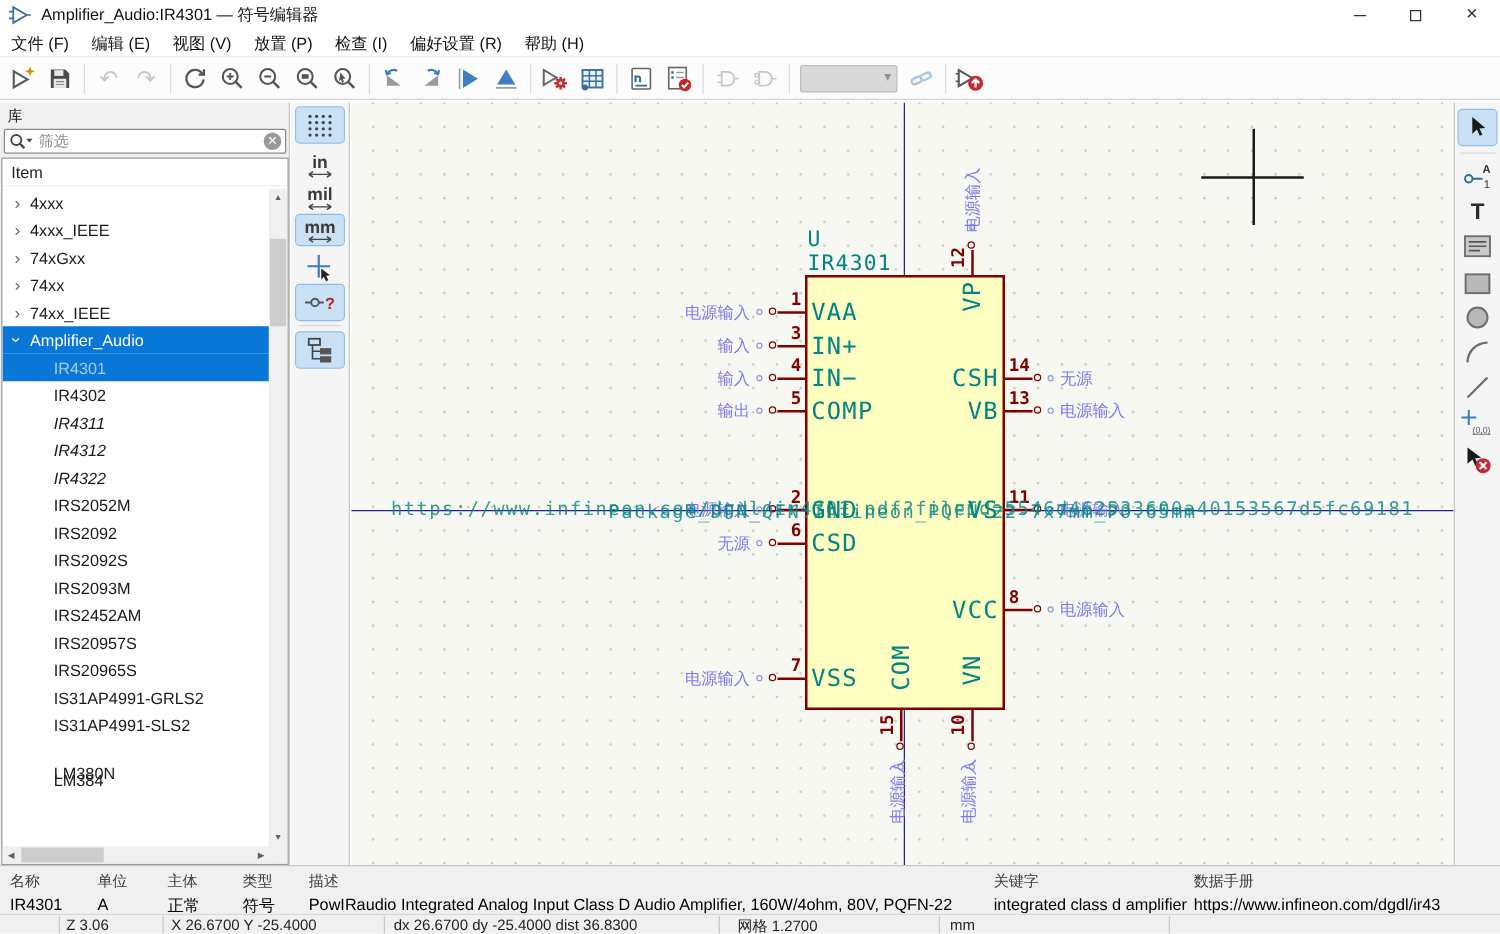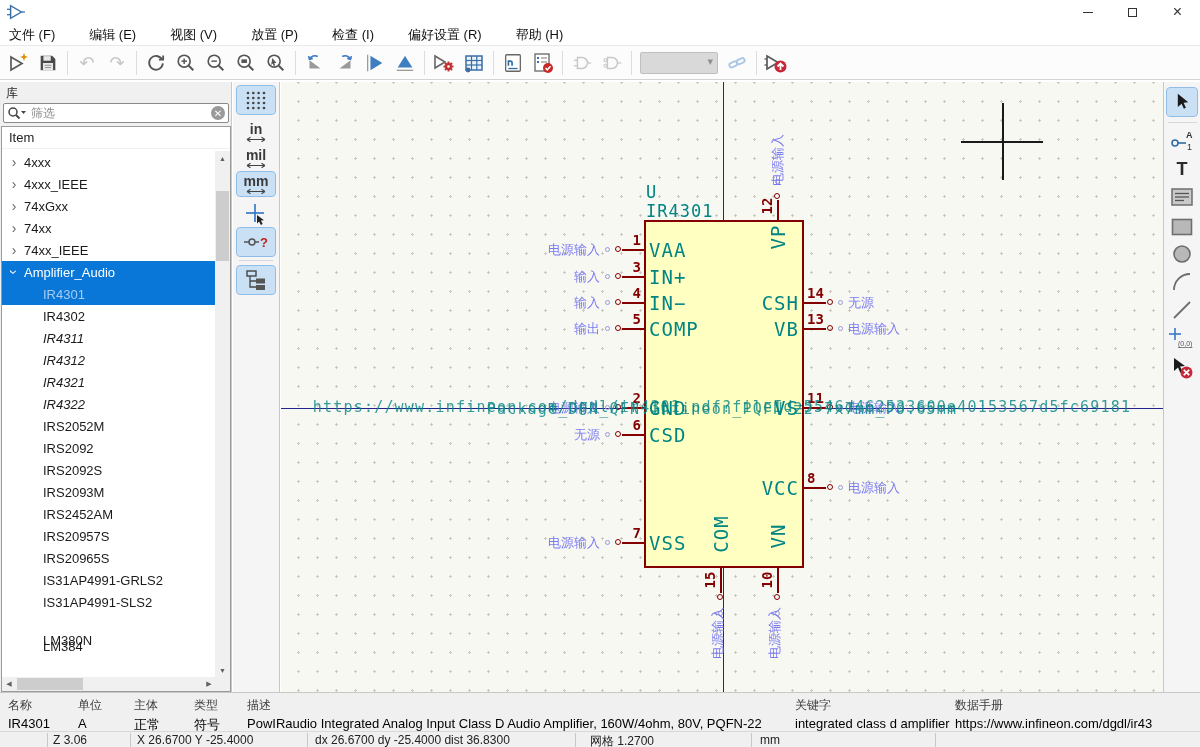--- a/index.html
+++ b/index.html
@@ -19,21 +19,21 @@
   
   .titlebar{position:absolute;left:0;top:0;width:1200px;height:24px;background:#FFF;display:flex;align-items:center;}
   .titlebar .appicon{margin-left:7px;width:18px;height:18px;}
   .titlebar .title{margin-left:8px;font-size:13px;color:#111;}
   .winbtns{position:absolute;right:0;top:0;height:24px;display:flex;}
   .winbtn{width:45px;height:24px;display:flex;align-items:center;justify-content:center;color:#333;font-size:13px;}
   .winbtn .minbar{width:10px;height:1px;background:#333;}
   .winbtn .maxbox{width:9px;height:9px;border:1px solid #333;}
 
   
-  .menubar{position:absolute;left:0;top:24px;width:1200px;height:22px;background:#FFF;display:flex;align-items:center;border-bottom:1px solid #E8E8E8;gap:16px;}
+  .menubar{position:absolute;left:0;top:24px;width:1200px;height:22px;background:#FFF;display:flex;align-items:center;border-bottom:1px solid #E8E8E8;}
   .menuitem{padding:0 9px;font-size:13px;color:#111;height:22px;display:flex;align-items:center;}
 
   
   .toolbar{position:absolute;left:0;top:46px;width:1200px;height:34px;background:#FCFCFC;border-bottom:1px solid #D4D4D4;display:flex;align-items:center;padding-left:3px;}
   .tb{width:30px;height:28px;display:flex;align-items:center;justify-content:center;border-radius:3px;flex:none;}
   .tbsep{width:1px;height:24px;background:#DCDCDC;margin:0 4px;flex:none;}
   .tbchar{font-size:18px;color:#555;line-height:1;}
   .tbchar.dis{color:#C6C6C6;}
   .combo{width:78px;height:22px;background:#D9D9D9;border:1px solid #BFBFBF;border-radius:2px;position:relative;margin:0 4px;}
   .combo .caret{position:absolute;right:4px;top:2px;font-size:11px;color:#909090;}
@@ -122,20 +122,21 @@
 </head>
 <body>
 
 <div class="titlebar">
   <svg class="appicon" viewBox="0 0 20 20">
     <path d="M4 3v14l12-7z" fill="none" stroke="#3A6EA5" stroke-width="1.6"></path>
     <line x1="0" y1="7" x2="4" y2="7" stroke="#3A6EA5" stroke-width="1.4"></line>
     <line x1="0" y1="13" x2="4" y2="13" stroke="#3A6EA5" stroke-width="1.4"></line>
     <line x1="16" y1="10" x2="20" y2="10" stroke="#3A6EA5" stroke-width="1.4"></line>
   </svg>
+  <span class="title">Amplifier_Audio:IR4301 — 符号编辑器</span>
   <div class="winbtns">
     <div class="winbtn">
         <span class="minbar"></span>
       </div>
     <div class="winbtn">
         <span class="maxbox"></span>
       </div>
     <div class="winbtn" style="font-size:16px;">×</div>
   </div>
 </div>
@@ -367,24 +368,20 @@
           <span class="expander"></span>
           <span class="tree-label" style="padding-left: 22px;">IR4302</span>
         </div>
         <div class="tree-row italic">
           <span class="expander"></span>
           <span class="tree-label" style="padding-left: 22px;">IR4311</span>
         </div>
         <div class="tree-row italic">
           <span class="expander"></span>
           <span class="tree-label" style="padding-left: 22px;">IR4312</span>
-        </div>
-        <div class="tree-row italic">
-          <span class="expander"></span>
-          <span class="tree-label" style="padding-left: 22px;">IR4321</span>
         </div>
         <div class="tree-row italic">
           <span class="expander"></span>
           <span class="tree-label" style="padding-left: 22px;">IR4322</span>
         </div>
         <div class="tree-row">
           <span class="expander"></span>
           <span class="tree-label" style="padding-left: 22px;">IRS2052M</span>
         </div>
         <div class="tree-row">

